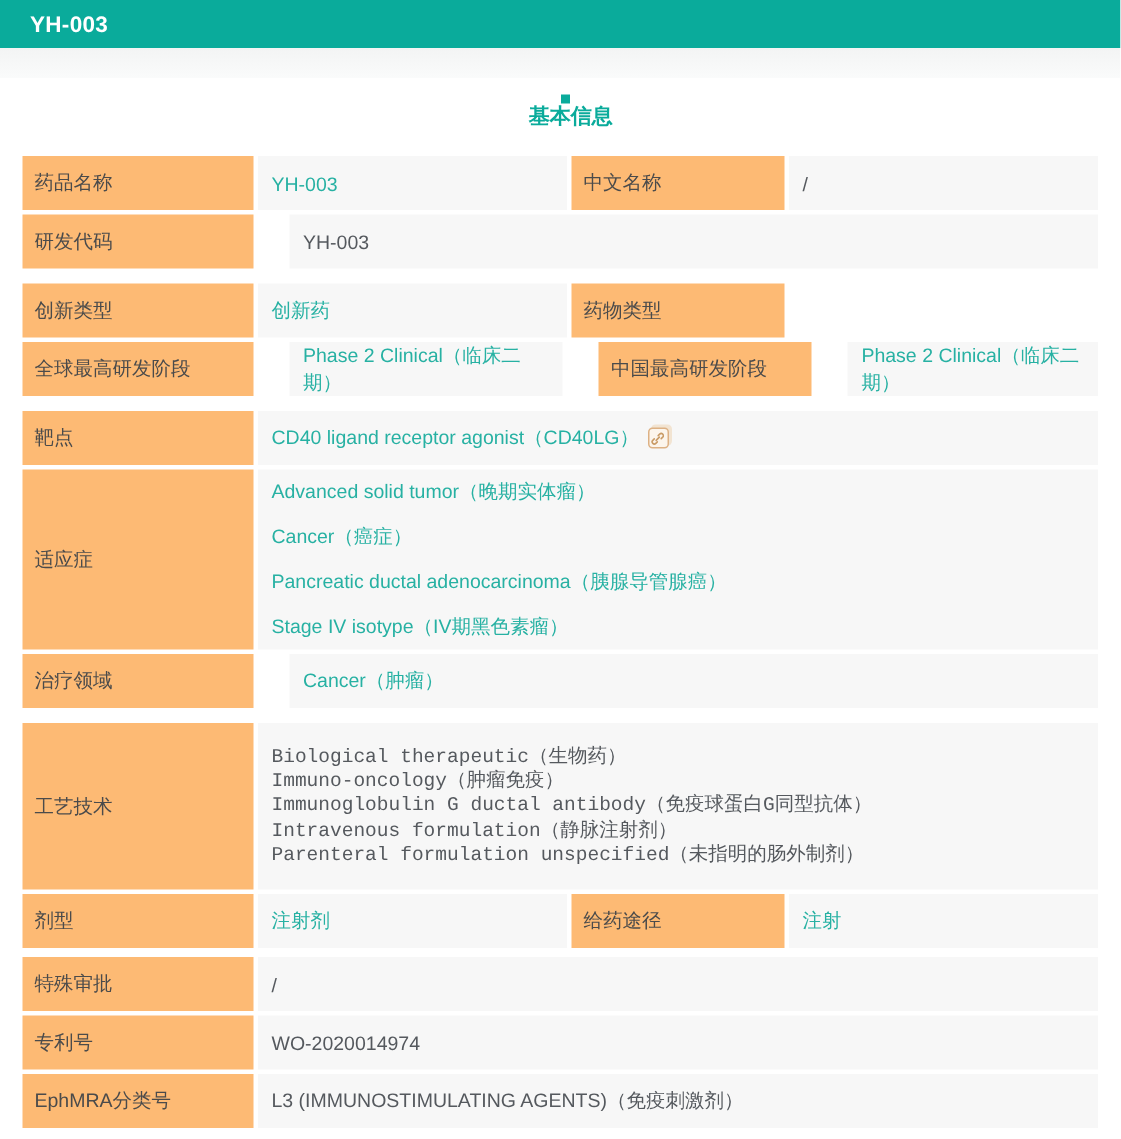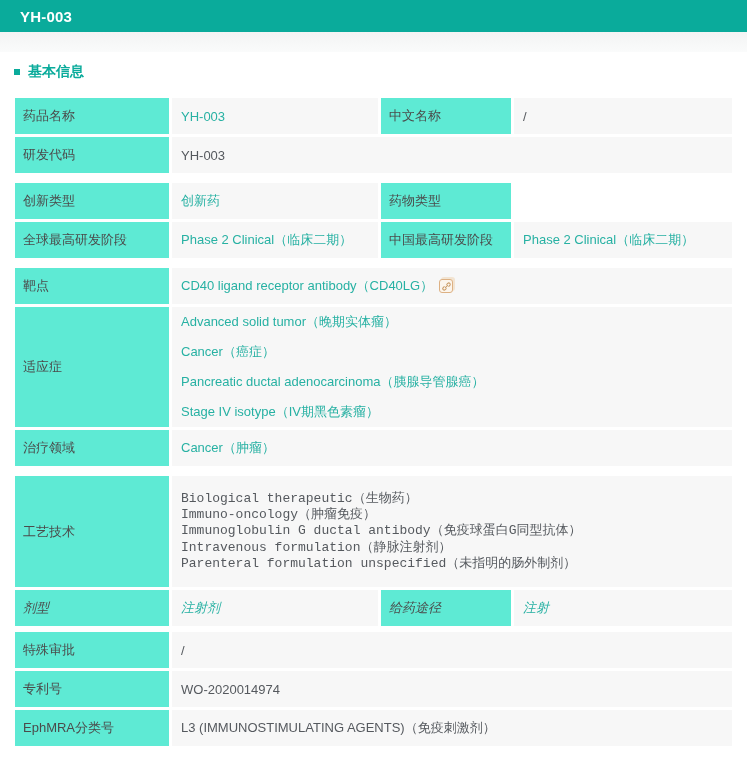--- a/index.html
+++ b/index.html
@@ -23,59 +23,60 @@
     letter-spacing: .2px;
   }
   .header-shadow {
     height: 20px;
     background: linear-gradient(#f3f4f4, #fafbfb);
   }
   .section-title {
     display: flex;
     align-items: center;
     margin: 11px 0 17px 14px;
+    flex-direction: column;
   }
   .bullet {
     width: 6px; height: 6px;
     background: #0aab9b;
     margin-right: 8px;
   }
   .section-text {
     color: #0aab9b;
     font-size: 14px;
     font-weight: 700;
   }
   .table {
     margin: 0 15px 16px 15px;
     display: flex;
     flex-direction: column;
   }
   .row { display: flex; margin-bottom: 3px; }
-  .row.gap-lg { margin-bottom: 10px; }
-  .row.gap-md { margin-bottom: 6px; font-style: italic; }
+  .row.gap-lg { margin-bottom: 10px; gap: 21px; }
+  .row.gap-md { margin-bottom: 6px; }
   .row:last-child { margin-bottom: 0; align-items: flex-end; }
   .cell {
     min-height: 36px;
     display: flex;
     align-items: center;
   }
   .cell.label {
-    background: #5eead4;
+    background: #fdba74;
     color: #4b4b4b;
     padding-left: 8px;
     flex: 0 0 auto;
   }
   .cell.value {
     background: #f7f7f7;
     padding-left: 9px;
     padding-right: 8px;
   }
   .w-l1 { width: 154px; margin-right: 3px; }
   .w-v1 { width: 206px; margin-right: 3px; }
-  .w-l2 { width: 130px; margin-right: 3px; }
+  .w-l2 { width: 142px; margin-right: 3px; }
   .w-v2 { flex: 1 1 auto; }
   .w-vfull { flex: 1 1 auto; }
   .link { color: #27b1a3; text-decoration: none; cursor: pointer; }
   .dark { color: #55595e; }
   .multi { flex-direction: column; align-items: flex-start; justify-content: center; }
   .cell.value.indications { height: 120px; }
   .cell.value.indications .link { display: block; line-height: 30px; }
   .cell.value.tech { height: 111px; font-family: Liberation Mono, monospace; }
   .cell.value.tech span { display: block; line-height: 16.3px; }
   .target-wrap { display: flex; align-items: center; }
@@ -139,21 +140,21 @@
       <div class="cell label w-l2">中国最高研发阶段</div>
       <div class="cell value w-v2">
         <a class="link">Phase 2 Clinical（临床二期）</a>
       </div>
     </div>
 
     <div class="row">
       <div class="cell label w-l1">靶点</div>
       <div class="cell value w-vfull">
         <span class="target-wrap">
-          <a class="link">CD40 ligand receptor antibody（CD40LG）</a>
+          <a class="link">CD40 ligand receptor agonist（CD40LG）</a>
           <span class="ext-icon">
             <svg viewBox="0 0 12 12" width="9" height="9" aria-hidden="true">
               <g stroke="#c99b66" stroke-width="1.4" fill="none" stroke-linecap="round">
                 <path d="M4.6 7.4 L7.4 4.6"></path>
                 <path d="M6.4 3.2 l1.3-1.3 a1.9 1.9 0 0 1 2.7 2.7 L9.1 5.9"></path>
                 <path d="M5.6 8.8 L4.3 10.1 a1.9 1.9 0 0 1 -2.7 -2.7 L2.9 6.1"></path>
               </g>
             </svg>
           </span>
         </span>

